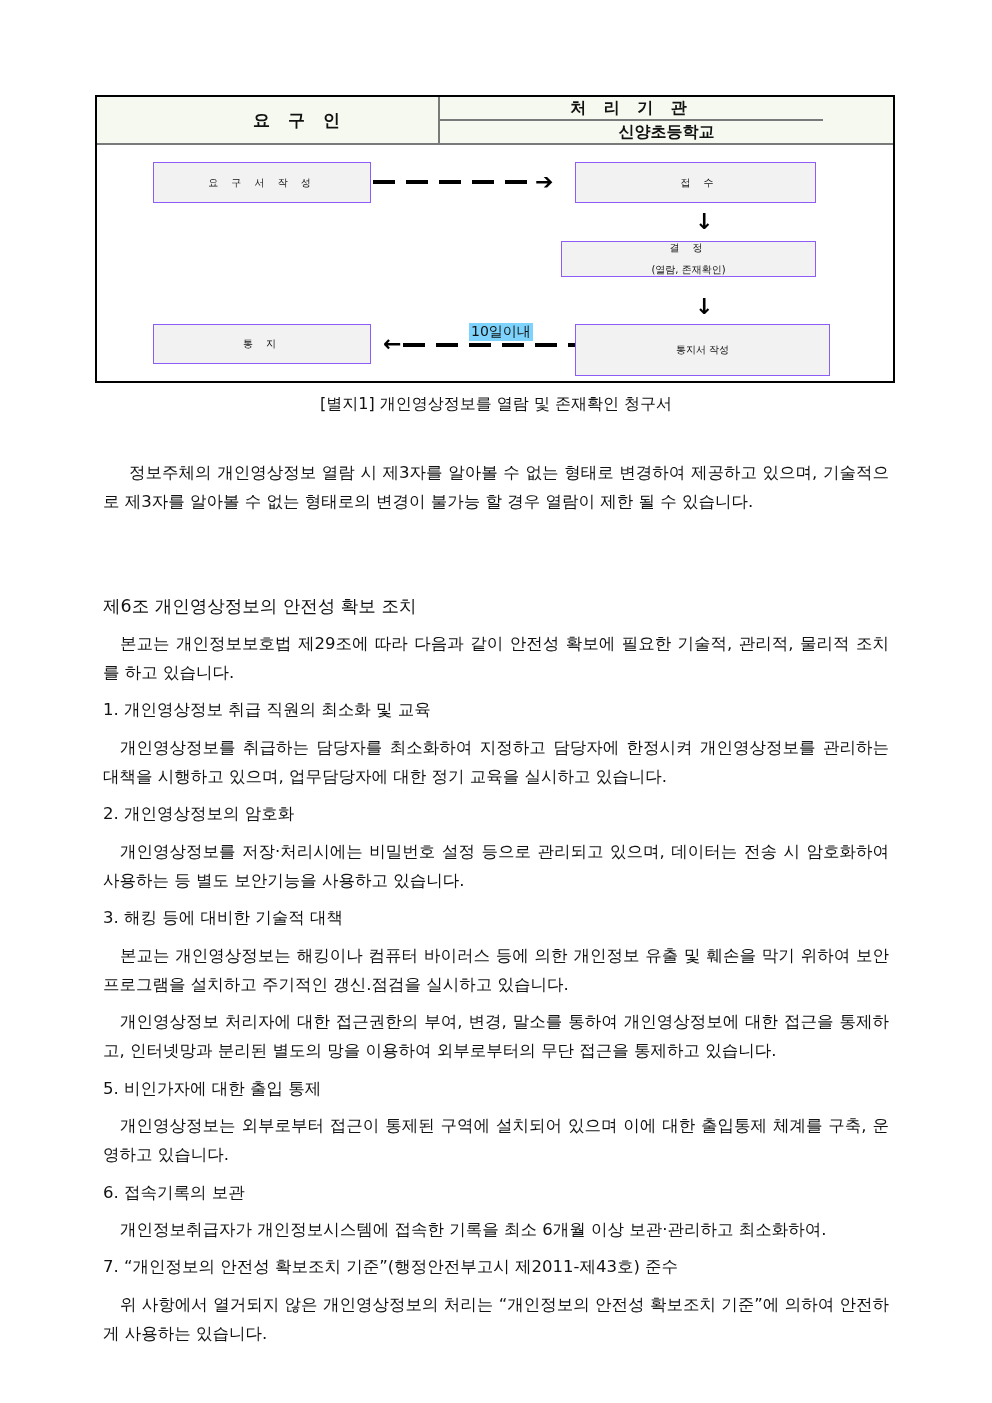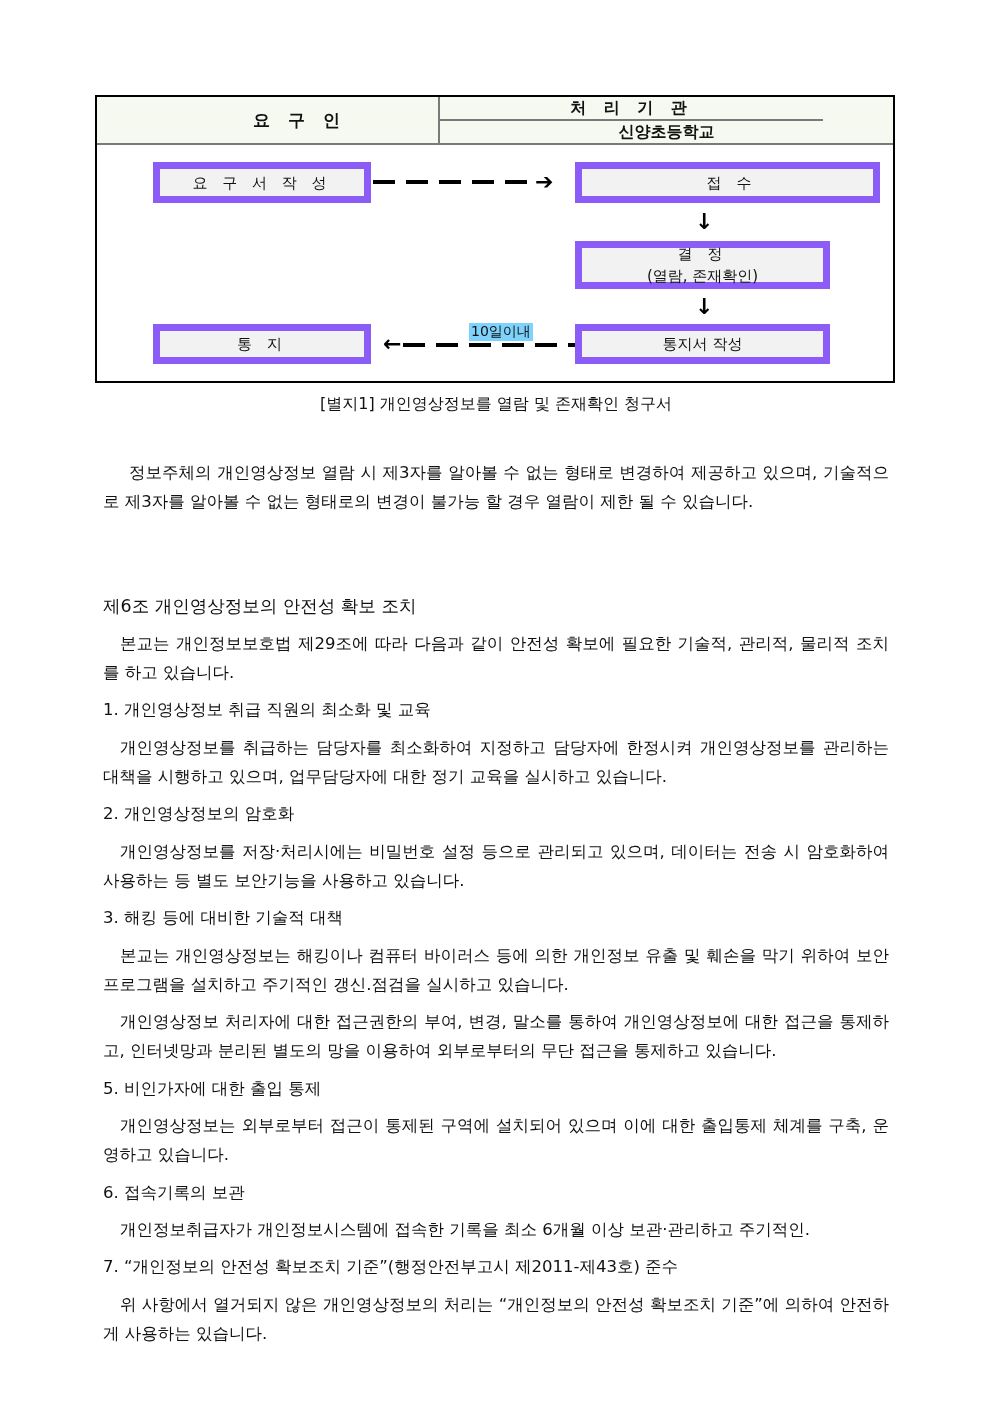--- a/index.html
+++ b/index.html
@@ -12,23 +12,23 @@
     .hdr-left { position:absolute; left:0; top:0; width:405px; height:46px;
                 display:flex; align-items:center; justify-content:center;
                 font-weight:bold; font-size:17px; letter-spacing:6px; }
     .hdr-divider { position:absolute; left:341px; top:0; width:2px; height:46px; background:#7a7a7a; }
     .hdr-right-top { position:absolute; left:343px; top:0; width:383px; height:22px;
                      display:flex; align-items:center; justify-content:center;
                      font-weight:bold; font-size:16px; letter-spacing:6px; border-bottom:2px solid #7a7a7a; }
     .hdr-right-bot { position:absolute; left:343px; top:24px; width:453px; height:22px;
                      display:flex; align-items:center; justify-content:center;
                      font-weight:bold; font-size:16px; }
-    .box { position:absolute; background:#f2f2f2; border:7px solid #8b5cf6; box-sizing:border-box;
+    .box { position:absolute; background:#f2f2f2; border:1px solid #8b5cf6; box-sizing:border-box;
            display:flex; flex-direction:column; align-items:center; justify-content:center;
-           font-size:15px; line-height:24px; }
+           font-size:10px; line-height:24px; }
     .spaced { letter-spacing:5px; }
     .dash-h { position:absolute; height:4px;
               background:repeating-linear-gradient(to right,#000 0,#000 22px,transparent 22px,transparent 33px); }
     .arrow { position:absolute; font-size:22px; font-weight:bold; line-height:22px; color:#000; }
     .label-10 { position:absolute; font-size:14px; background:#7dd3fc; padding:0 2px; }
     .caption { position:absolute; left:0; width:992px; top:394px; text-align:center; font-size:16px; }
     .content { position:absolute; left:95px; top:450px; width:802px; font-size:16.5px; line-height:29.3px; }
     .content p { margin:8px; text-align:justify; text-align-last:left; }
     .indent { text-indent:20px; }
     .indent-s { text-indent:17px; }
@@ -46,42 +46,42 @@
     <div class="hdr-right-bot">신양초등학교</div>
   </div>
 
   <div class="box spaced" style="left:56px; top:65px; width:218px; height:41px;">
     <span>요 구 서 작 성</span>
   </div>
 
   <div class="dash-h" style="left:276px; top:83px; width:160px;"></div>
   <div class="arrow" style="left:438px; top:74px;">➔</div>
 
-  <div class="box spaced" style="left:478px; top:65px; width:305px; height:41px;padding-left:8px;">
+  <div class="box spaced" style="left:478px; top:65px; width:241px; height:41px;padding-left:8px;">
     <span>접 수</span>
   </div>
 
   <div class="arrow" style="left:598px; top:114px;">↓</div>
 
-  <div class="box" style="left:478px; top:144px; width:255px; height:48px; line-height:22px;text-align:right;">
+  <div class="box" style="left:464px; top:144px; width:255px; height:36px; line-height:22px;text-align:right;">
     <span class="spaced">결 정</span>
     <span>(열람, 존재확인)</span>
   </div>
 
   <div class="arrow" style="left:598px; top:199px;">↓</div>
 
   <div class="box spaced" style="left:56px; top:227px; width:218px; height:40px;">
     <span>통 지</span>
   </div>
 
   <div class="arrow" style="left:286px; top:236px;">←</div>
   <div class="dash-h" style="left:306px; top:246px; width:172px;"></div>
   <div class="label-10" style="left:372px; top:226px;">10일이내</div>
 
-  <div class="box" style="left:478px; top:227px; width:255px; height:40px;">
+  <div class="box" style="left:478px; top:227px; width:255px; height:52px;">
     <span>통지서 작성</span>
   </div>
 </div>
 
 <div class="caption">[별지1] 개인영상정보를 열람 및 존재확인 청구서</div>
 
 <div class="content">
   <p class="indent" style="text-indent:26px;">정보주체의 개인영상정보 열람 시 제3자를 알아볼 수 없는 형태로 변경하여 제공하고 있으며, 기술적으로 제3자를 알아볼 수 없는 형태로의 변경이 불가능 할 경우 열람이 제한 될 수 있습니다.</p>
   <div class="gap"></div>
   <p class="section-title">제6조 개인영상정보의 안전성 확보 조치</p>
@@ -95,17 +95,17 @@
 
   <p>3. 해킹 등에 대비한 기술적 대책</p>
   <p class="indent-s">본교는 개인영상정보는 해킹이나 컴퓨터 바이러스 등에 의한 개인정보 유출 및 훼손을 막기 위하여 보안프로그램을 설치하고 주기적인 갱신.점검을 실시하고 있습니다.</p>
 
   <p class="indent-s">개인영상정보 처리자에 대한 접근권한의 부여, 변경, 말소를 통하여 개인영상정보에 대한 접근을 통제하고, 인터넷망과 분리된 별도의 망을 이용하여 외부로부터의 무단 접근을 통제하고 있습니다.</p>
 
   <p>5. 비인가자에 대한 출입 통제</p>
   <p class="indent-s">개인영상정보는 외부로부터 접근이 통제된 구역에 설치되어 있으며 이에 대한 출입통제 체계를 구축, 운영하고 있습니다.</p>
 
   <p>6. 접속기록의 보관</p>
-  <p class="indent-s">개인정보취급자가 개인정보시스템에 접속한 기록을 최소 6개월 이상 보관·관리하고 주기적인.</p>
+  <p class="indent-s">개인정보취급자가 개인정보시스템에 접속한 기록을 최소 6개월 이상 보관·관리하고 최소화하여.</p>
 
   <p>7. “개인정보의 안전성 확보조치 기준”(행정안전부고시 제2011-제43호) 준수</p>
   <p class="indent-s">위 사항에서 열거되지 않은 개인영상정보의 처리는 “개인정보의 안전성 확보조치 기준”에 의하여 안전하게 사용하는 있습니다.</p>
 </div>
 
 </body></html>

